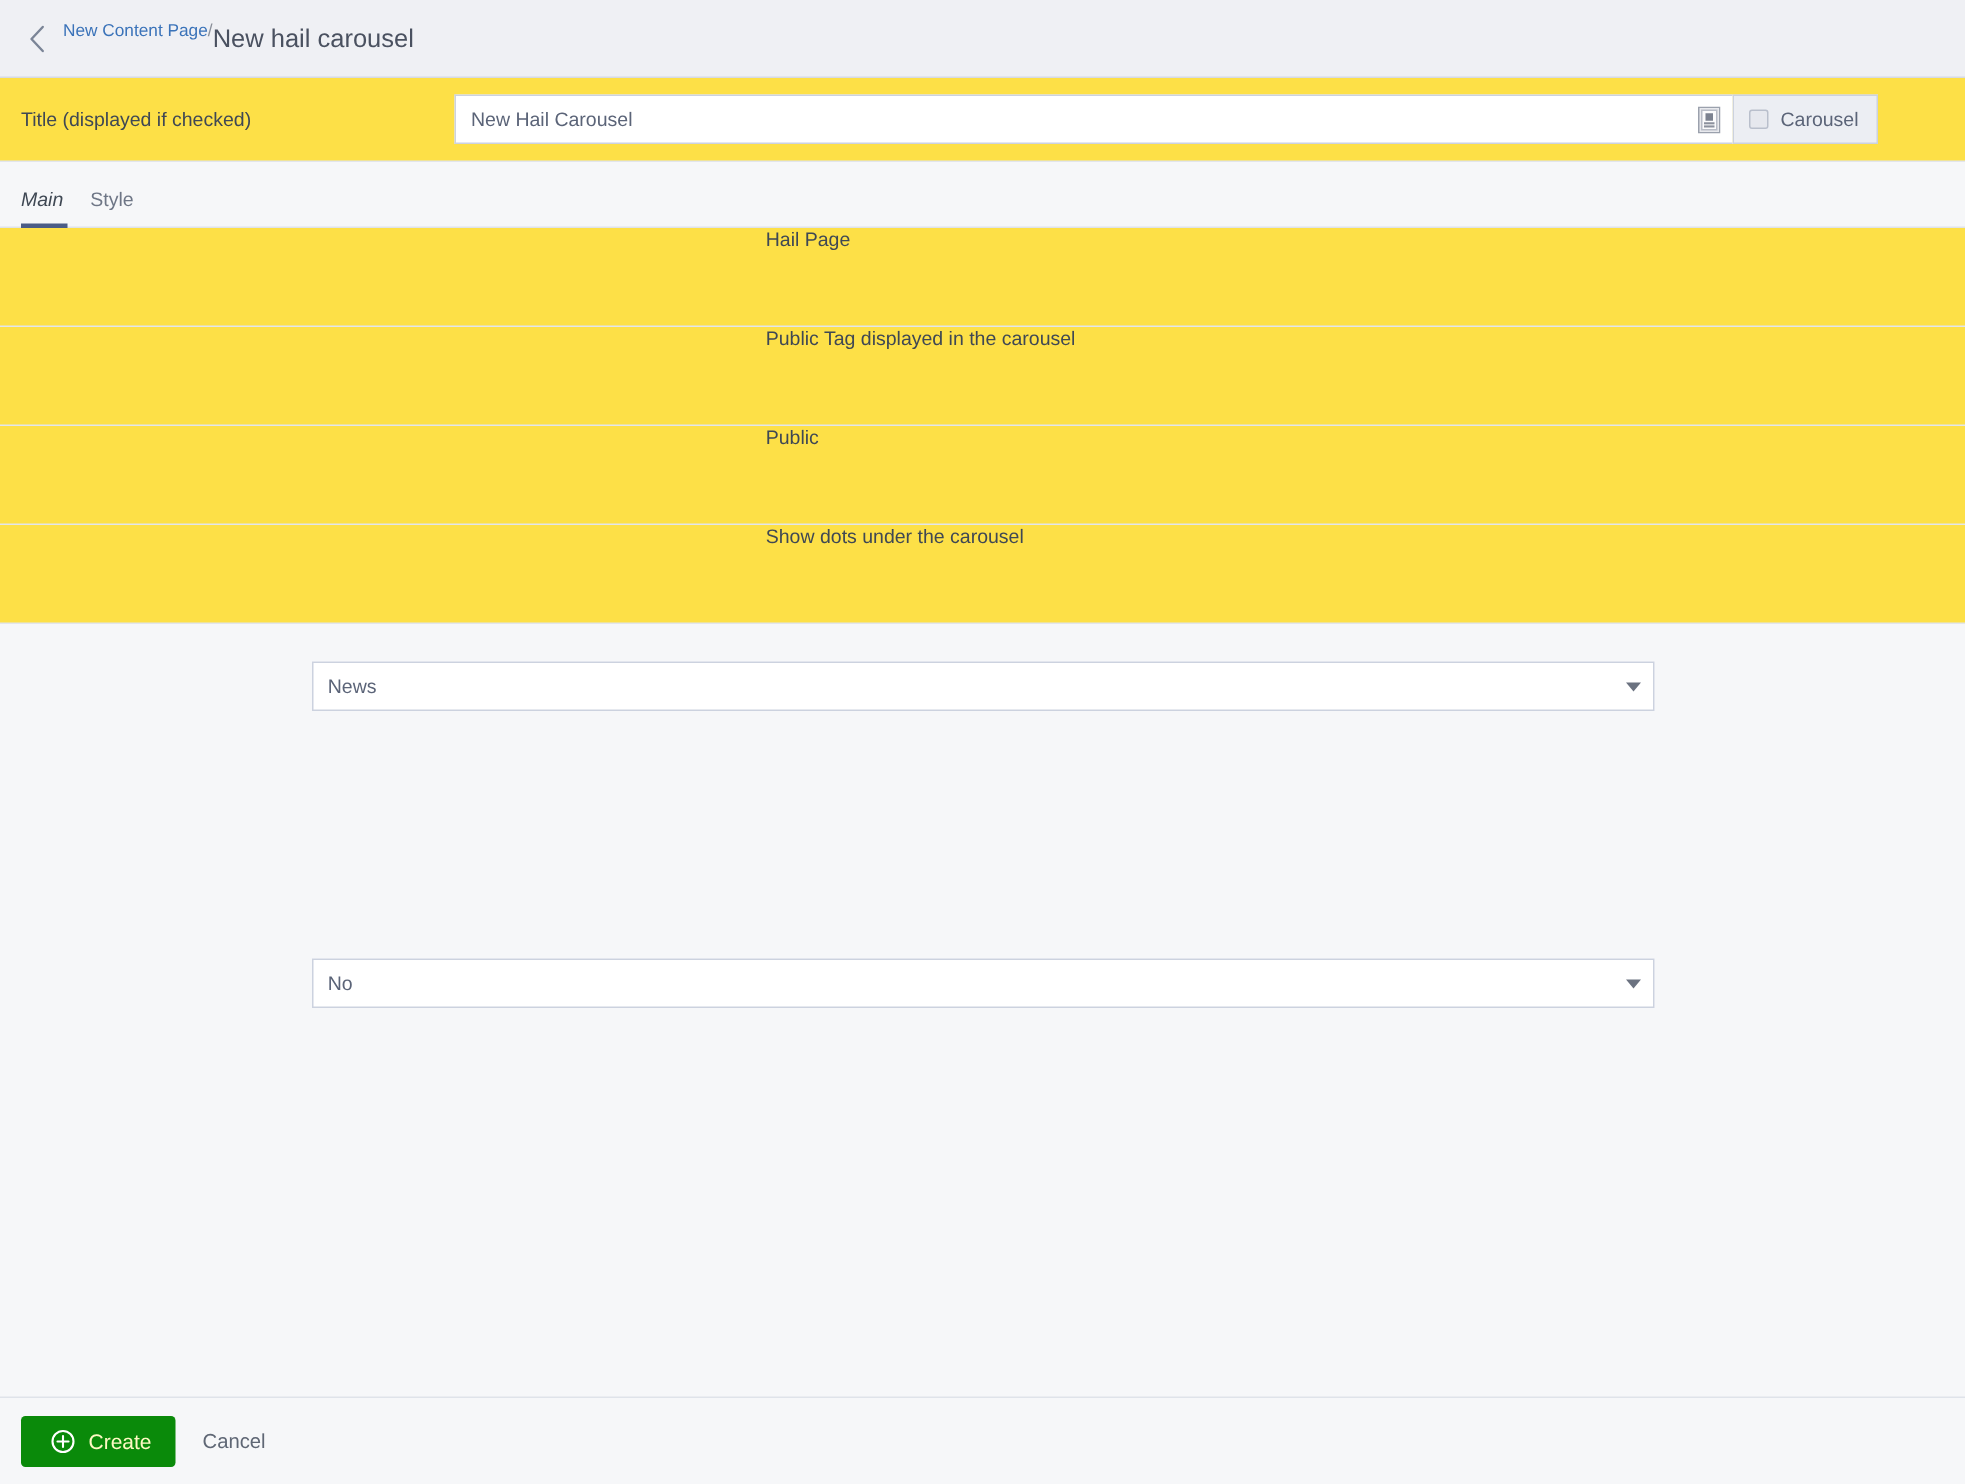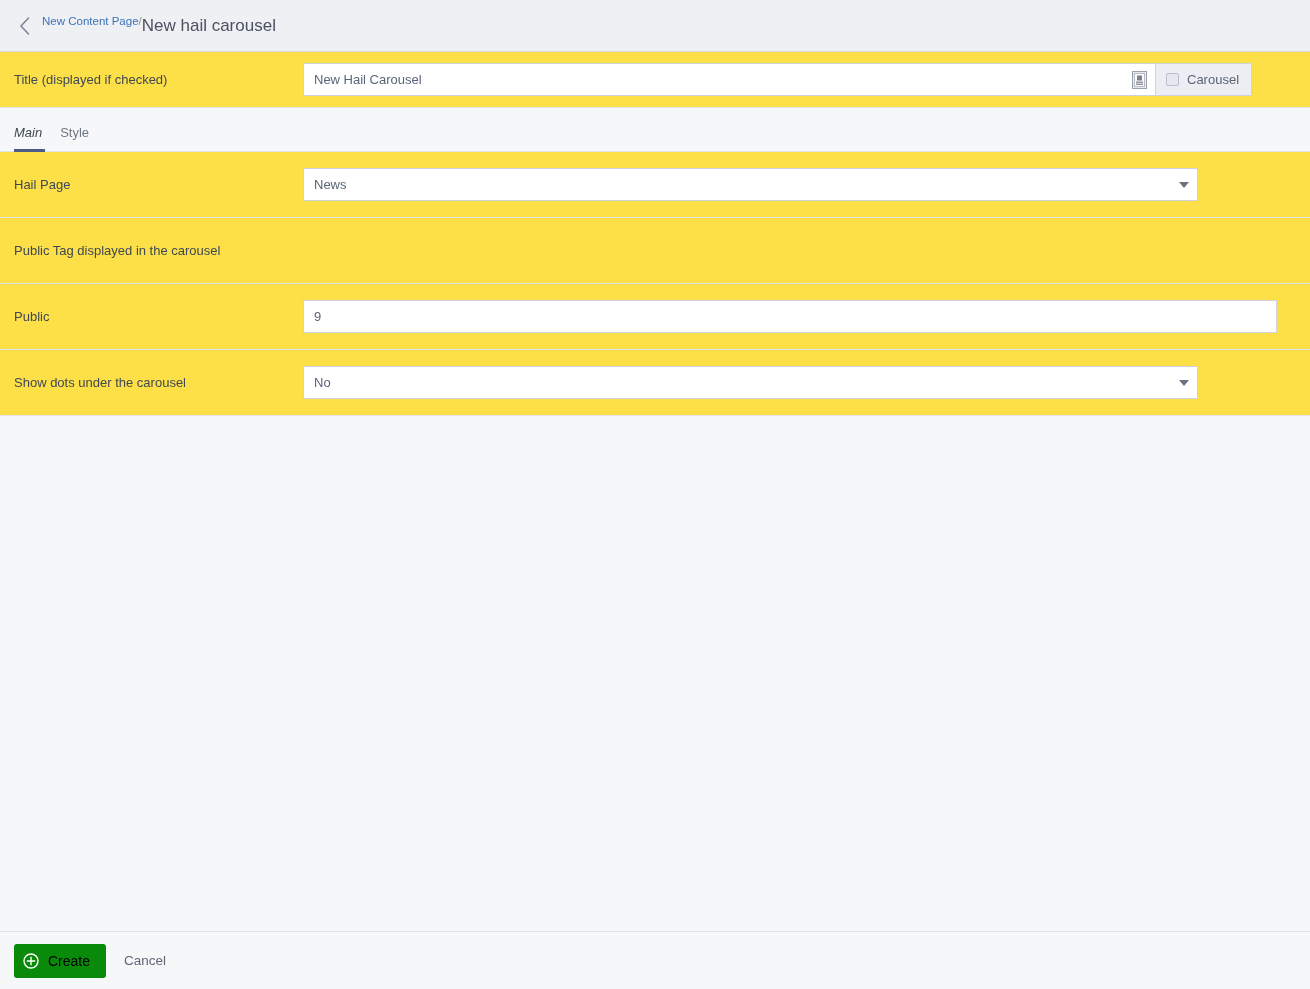--- a/index.html
+++ b/index.html
@@ -40,21 +40,21 @@
 
   
   .row {
     display: flex; align-items: center;
     padding: 0 14px;
     border-bottom: 1px solid #e2e5ec;
     background: #fde047;
     flex: 0 0 auto;
   }
   .row-title { height: 56px; }
-  .row-field { height: 66px; }
+  .row-field { height: 66px; flex-direction: column; }
   .label {
     width: 289px;
     flex: 0 0 289px;
     font-size: 13px;
     color: #3f4854;
   }
   .control { display: flex; align-items: center; }
 
   
   .inp {
@@ -143,25 +143,25 @@
     border-top: 1px solid #dfe3ea;
     background: #f6f7f9;
     display: flex; align-items: center;
     padding: 0 14px;
     gap: 10px;
     flex: 0 0 auto;
   }
   .btn-create {
     display: flex; align-items: center; gap: 9px;
     height: 34px;
-    padding: 0 16px 0 9px;
+    padding: 0 16px 0 20px;
     background: #0a8a0a;
     border: none;
     border-radius: 3px;
-    color: #000000;
+    color: #fef9c3;
     font-family: "Liberation Sans", sans-serif;
     font-size: 14px;
     cursor: pointer;
   }
   .plus-icon { width: 16px; height: 16px; display: block; }
   .btn-cancel {
     background: none; border: none;
     font-family: "Liberation Sans", sans-serif;
     font-size: 13.5px;
     color: #5f6775;

